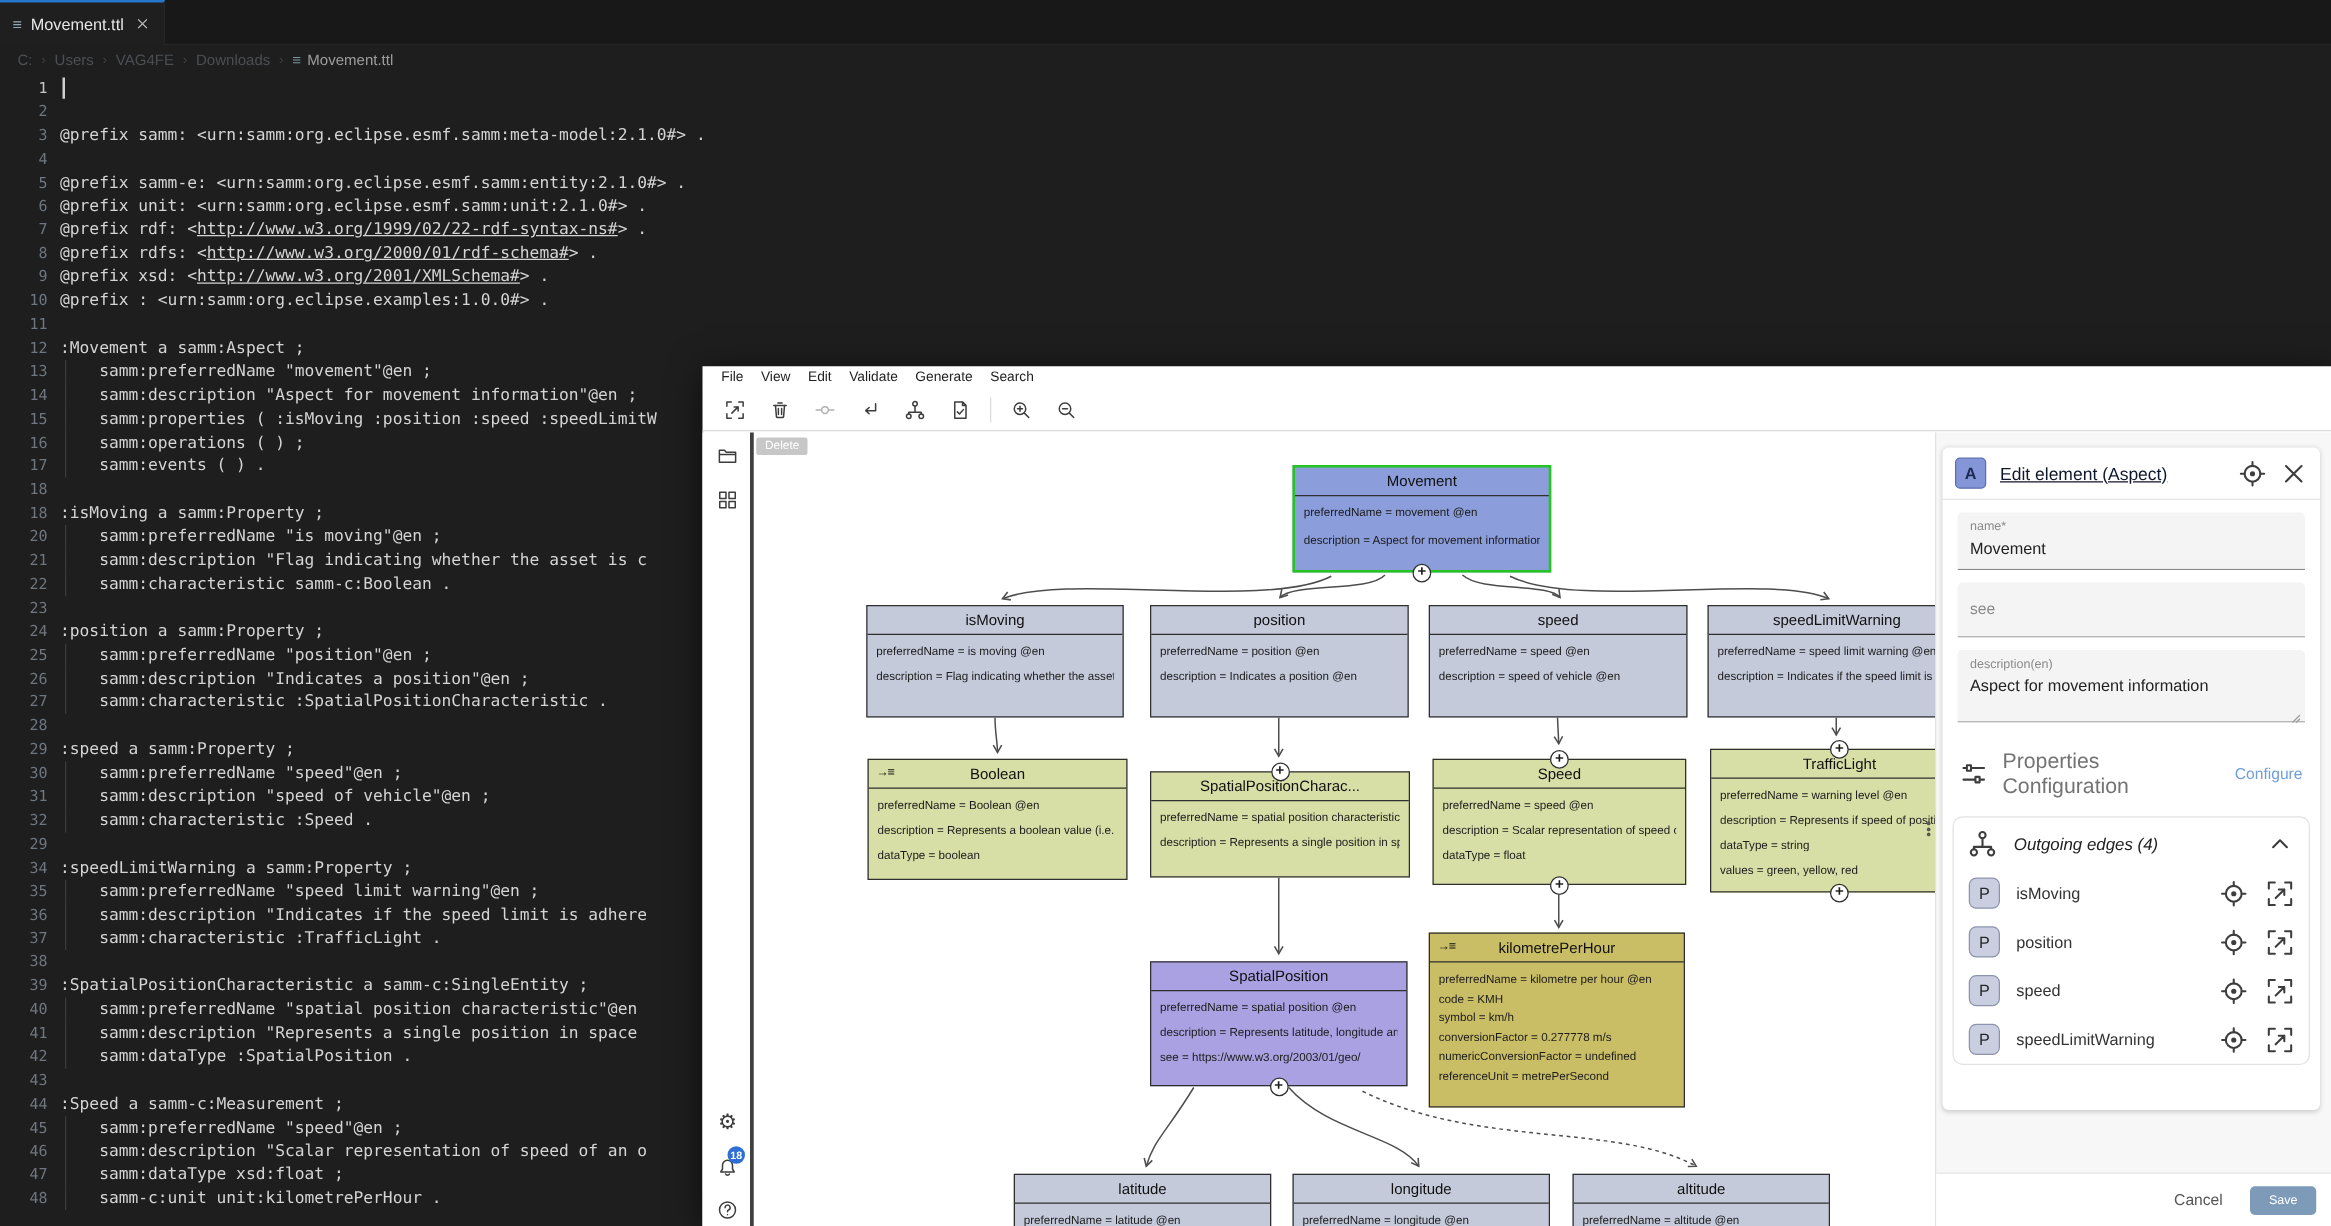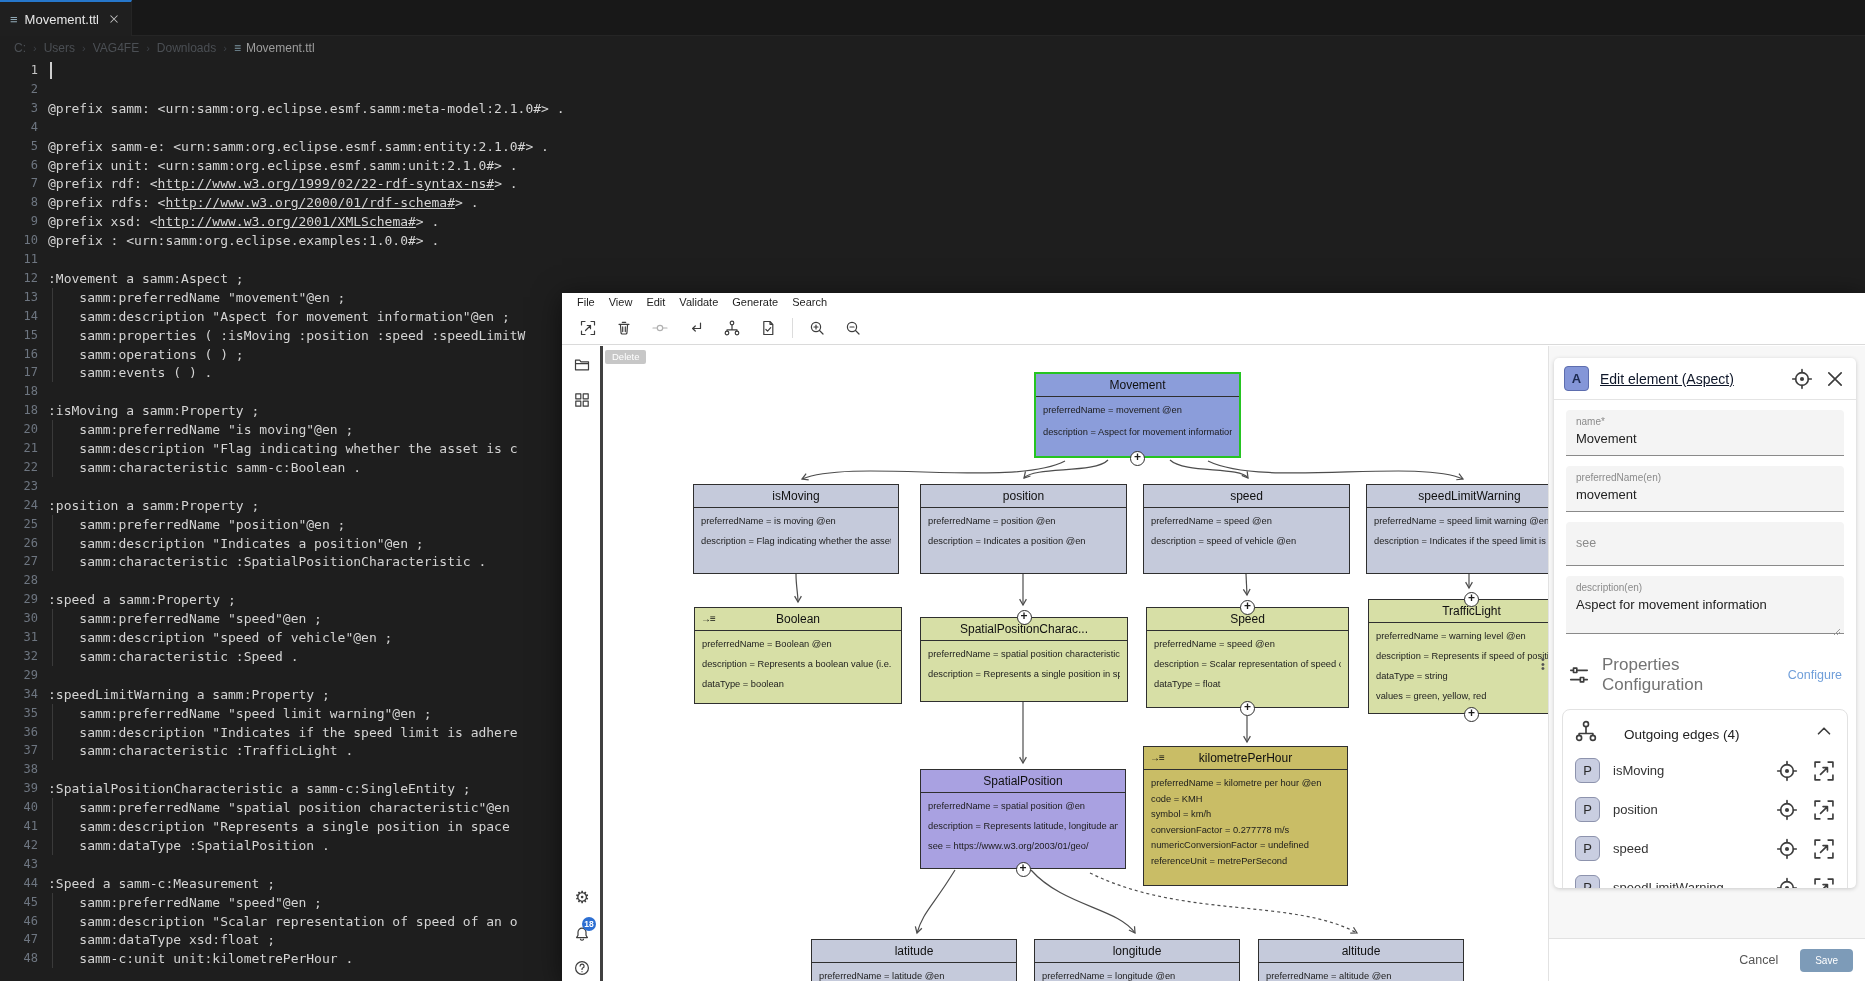--- a/index.html
+++ b/index.html
@@ -99,21 +99,21 @@
   .flabel { font-size:10px; color:#8b8b8b; }
   .fvalue { font-size:13px; color:#222; margin-top:4px; min-height:16px; }
   .field.kind-textarea { height:58px; }
   .field.kind-empty { padding:14px 10px 15px; }
   .field.kind-empty .flabel { font-size:12.5px; }
   .resize-grip { position:absolute; right:3px; bottom:3px; width:8px; height:8px; color:#9a9a9a; }
   .props-row { display:flex; align-items:center; gap:12px; padding:11px 14px 12px; }
   .props-label { flex:1; font-size:17px; color:#737373; }
   .props-link { font-size:12.5px; color:#6f9ed9; }
   .out-section { margin:2px 8px 0; border:1px solid #e2e2e2; border-radius:8px; background:#fff; }
-  .out-header { display:flex; align-items:flex-end; gap:27px; padding:10px 12px 9px; }
+  .out-header { display:flex; align-items:center; gap:14px; padding:10px 12px 9px;font-style:italic; }
   .out-title { flex:1; font-size:13.5px; color:#222; }
   .out-item { display:flex; align-items:center; gap:13px; padding:7px 12px; }
   .pbadge { width:25px; height:25px; border-radius:6px; background:#c9cee1; border:1px solid #8d93ad;
             color:#2a2a2a; font-size:13px; display:flex; align-items:center; justify-content:center;
             flex:0 0 25px; }
   .out-label { flex:1; font-size:13px; color:#333; }
   .out-item .iconbtn { margin-left:2px; }
   .panel-footer { position:absolute; left:0; right:0; bottom:0; height:43px; background:#fff;
                   border-top:1px solid #e2e2e2; display:flex; align-items:center;
                   justify-content:flex-end; gap:22px; padding-right:12px; }
@@ -641,24 +641,20 @@
           <span class="iconbtn" id="hdr-close">
               <svg viewBox="0 0 16 16" fill="none" stroke="currentColor" stroke-width="1.2" stroke-linecap="round" stroke-linejoin="round">
                 <path d="M3.5 3.5 L12.5 12.5 M12.5 3.5 L3.5 12.5"></path>
               </svg>
             </span>
         </div>
         <div class="fields" id="fields">
             <div class="field kind-input">
               <div class="flabel">name*</div>
               <div class="fvalue">Movement</div>
-            </div>
-            <div class="field kind-input">
-              <div class="flabel">preferredName(en)</div>
-              <div class="fvalue">movement</div>
             </div>
             <div class="field kind-empty">
               <div class="flabel">see</div>
             </div>
             <div class="field kind-textarea">
               <div class="flabel">description(en)</div>
               <div class="fvalue">Aspect for movement information</div>
               <span class="resize-grip"><svg viewBox="0 0 8 8" stroke="currentColor" stroke-width="1" fill="none">
                   <path d="M1 7 L7 1 M4 7 L7 4"></path>
                 </svg></span>

